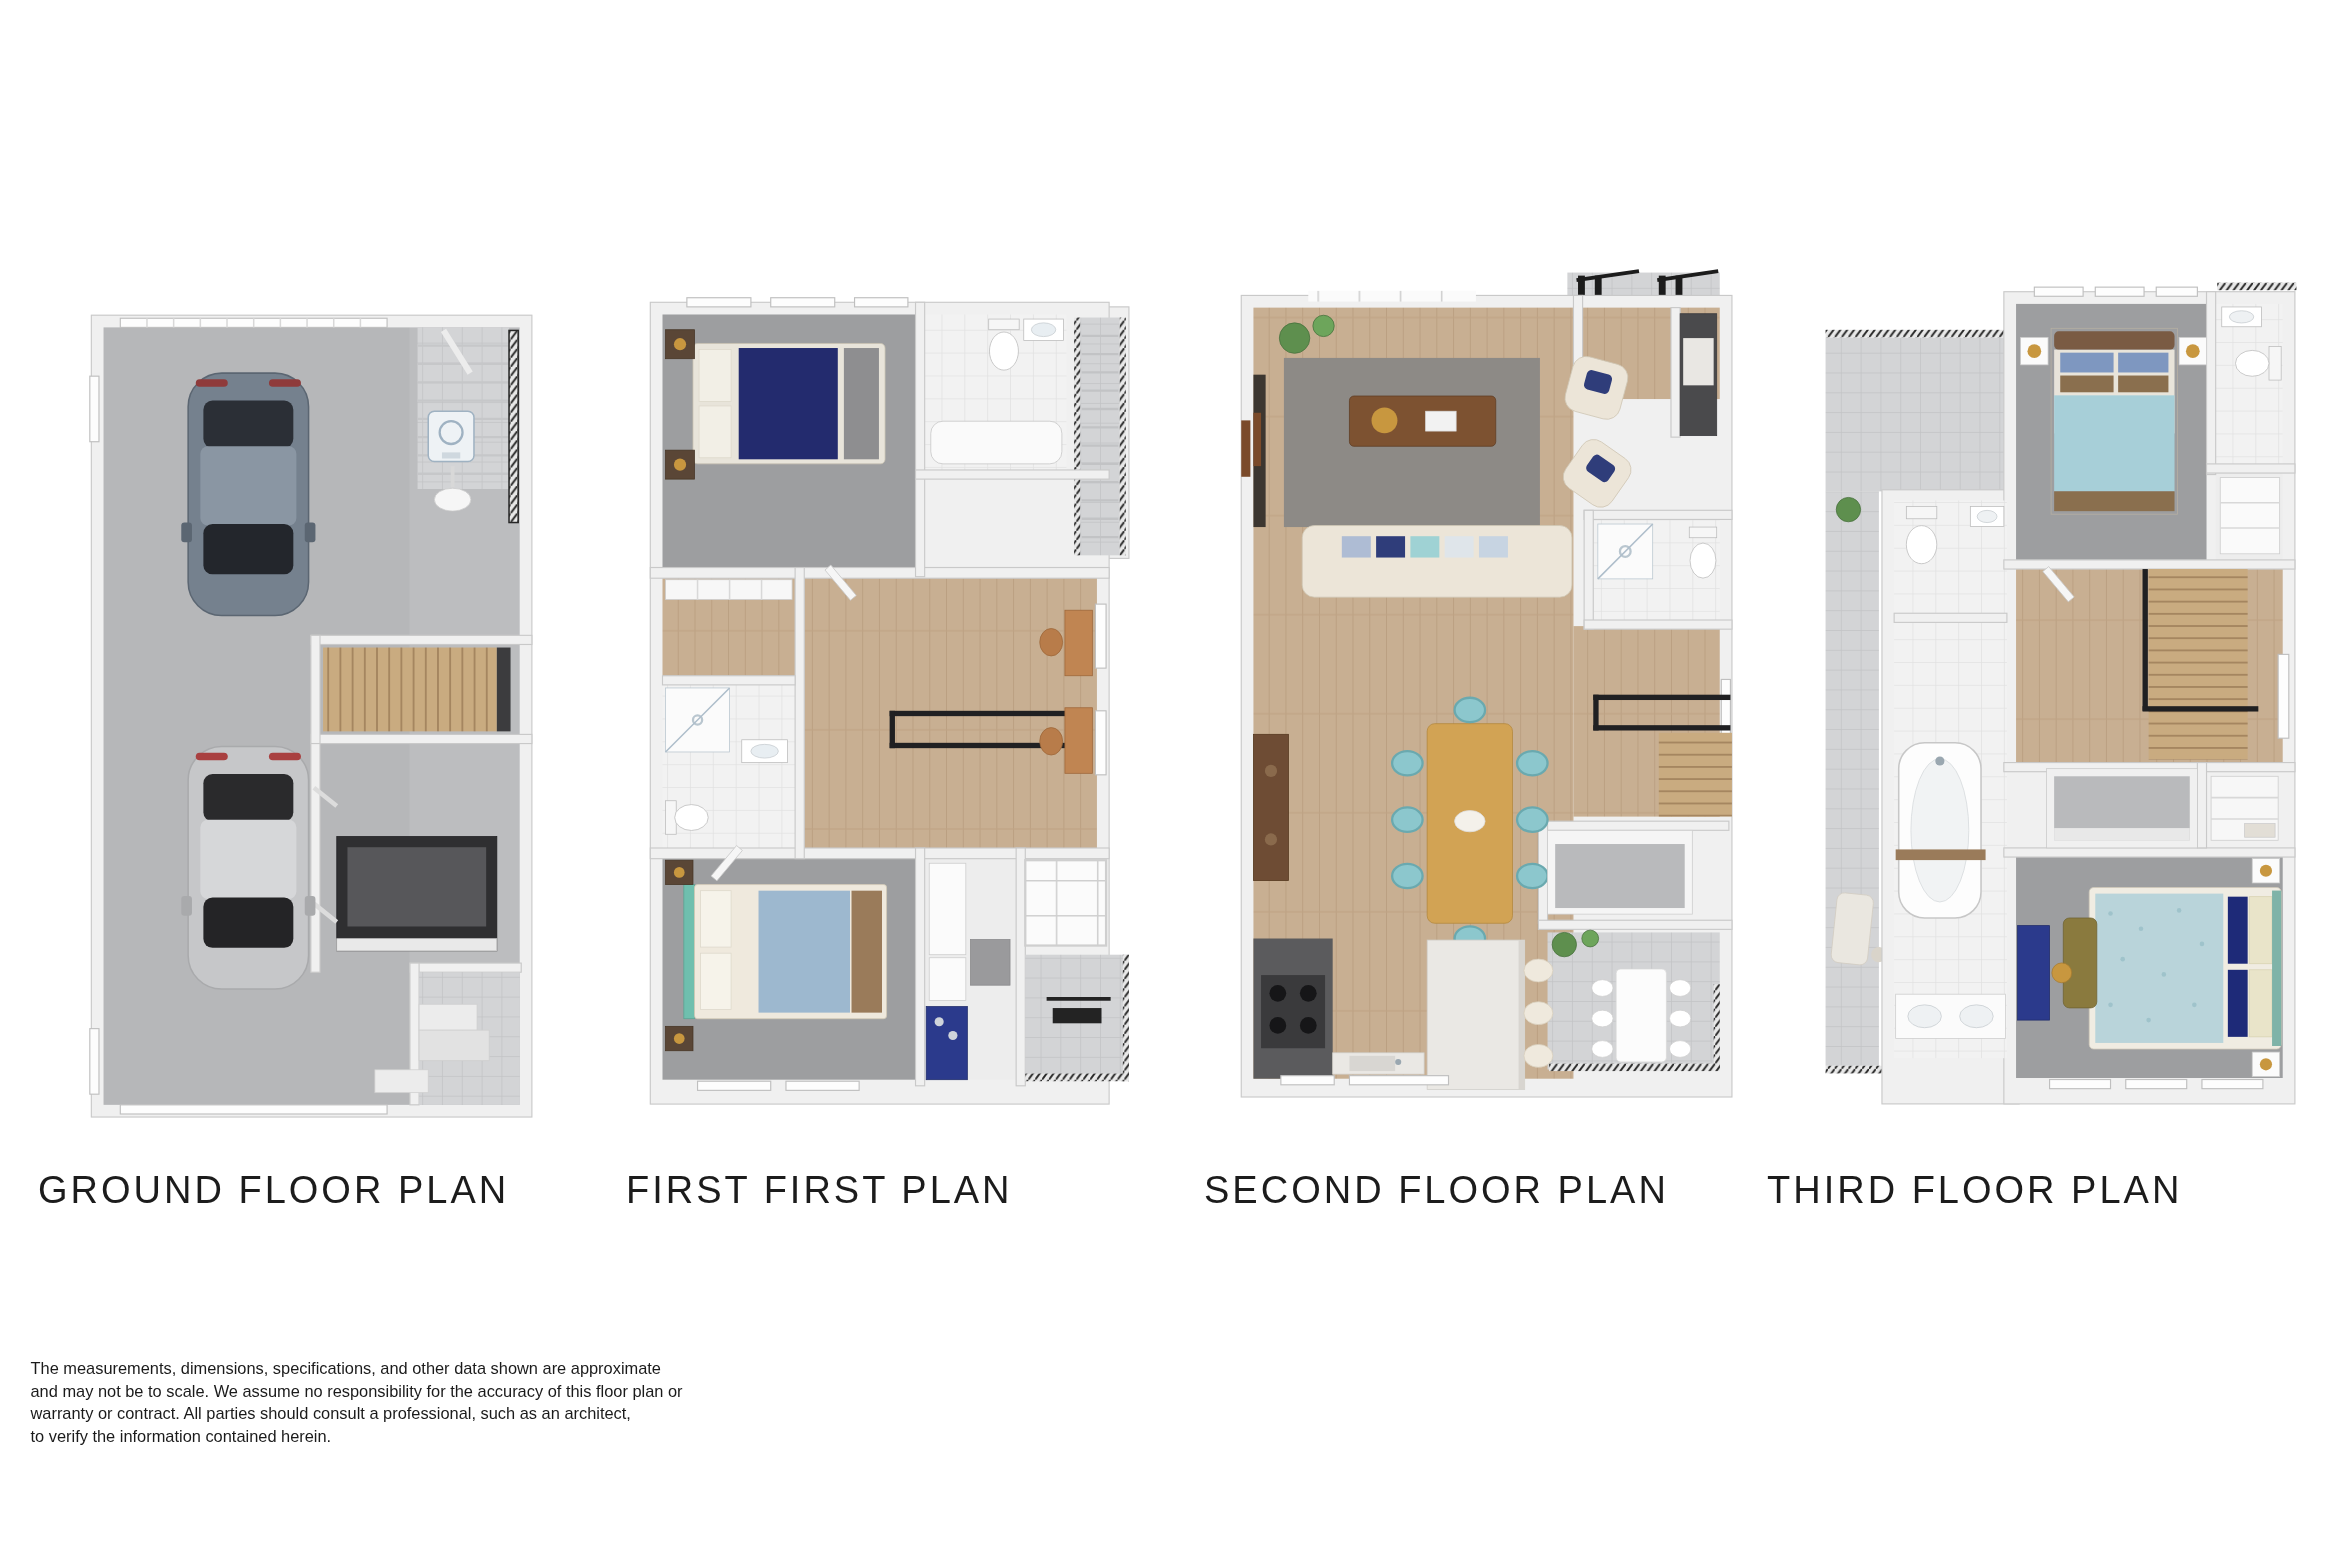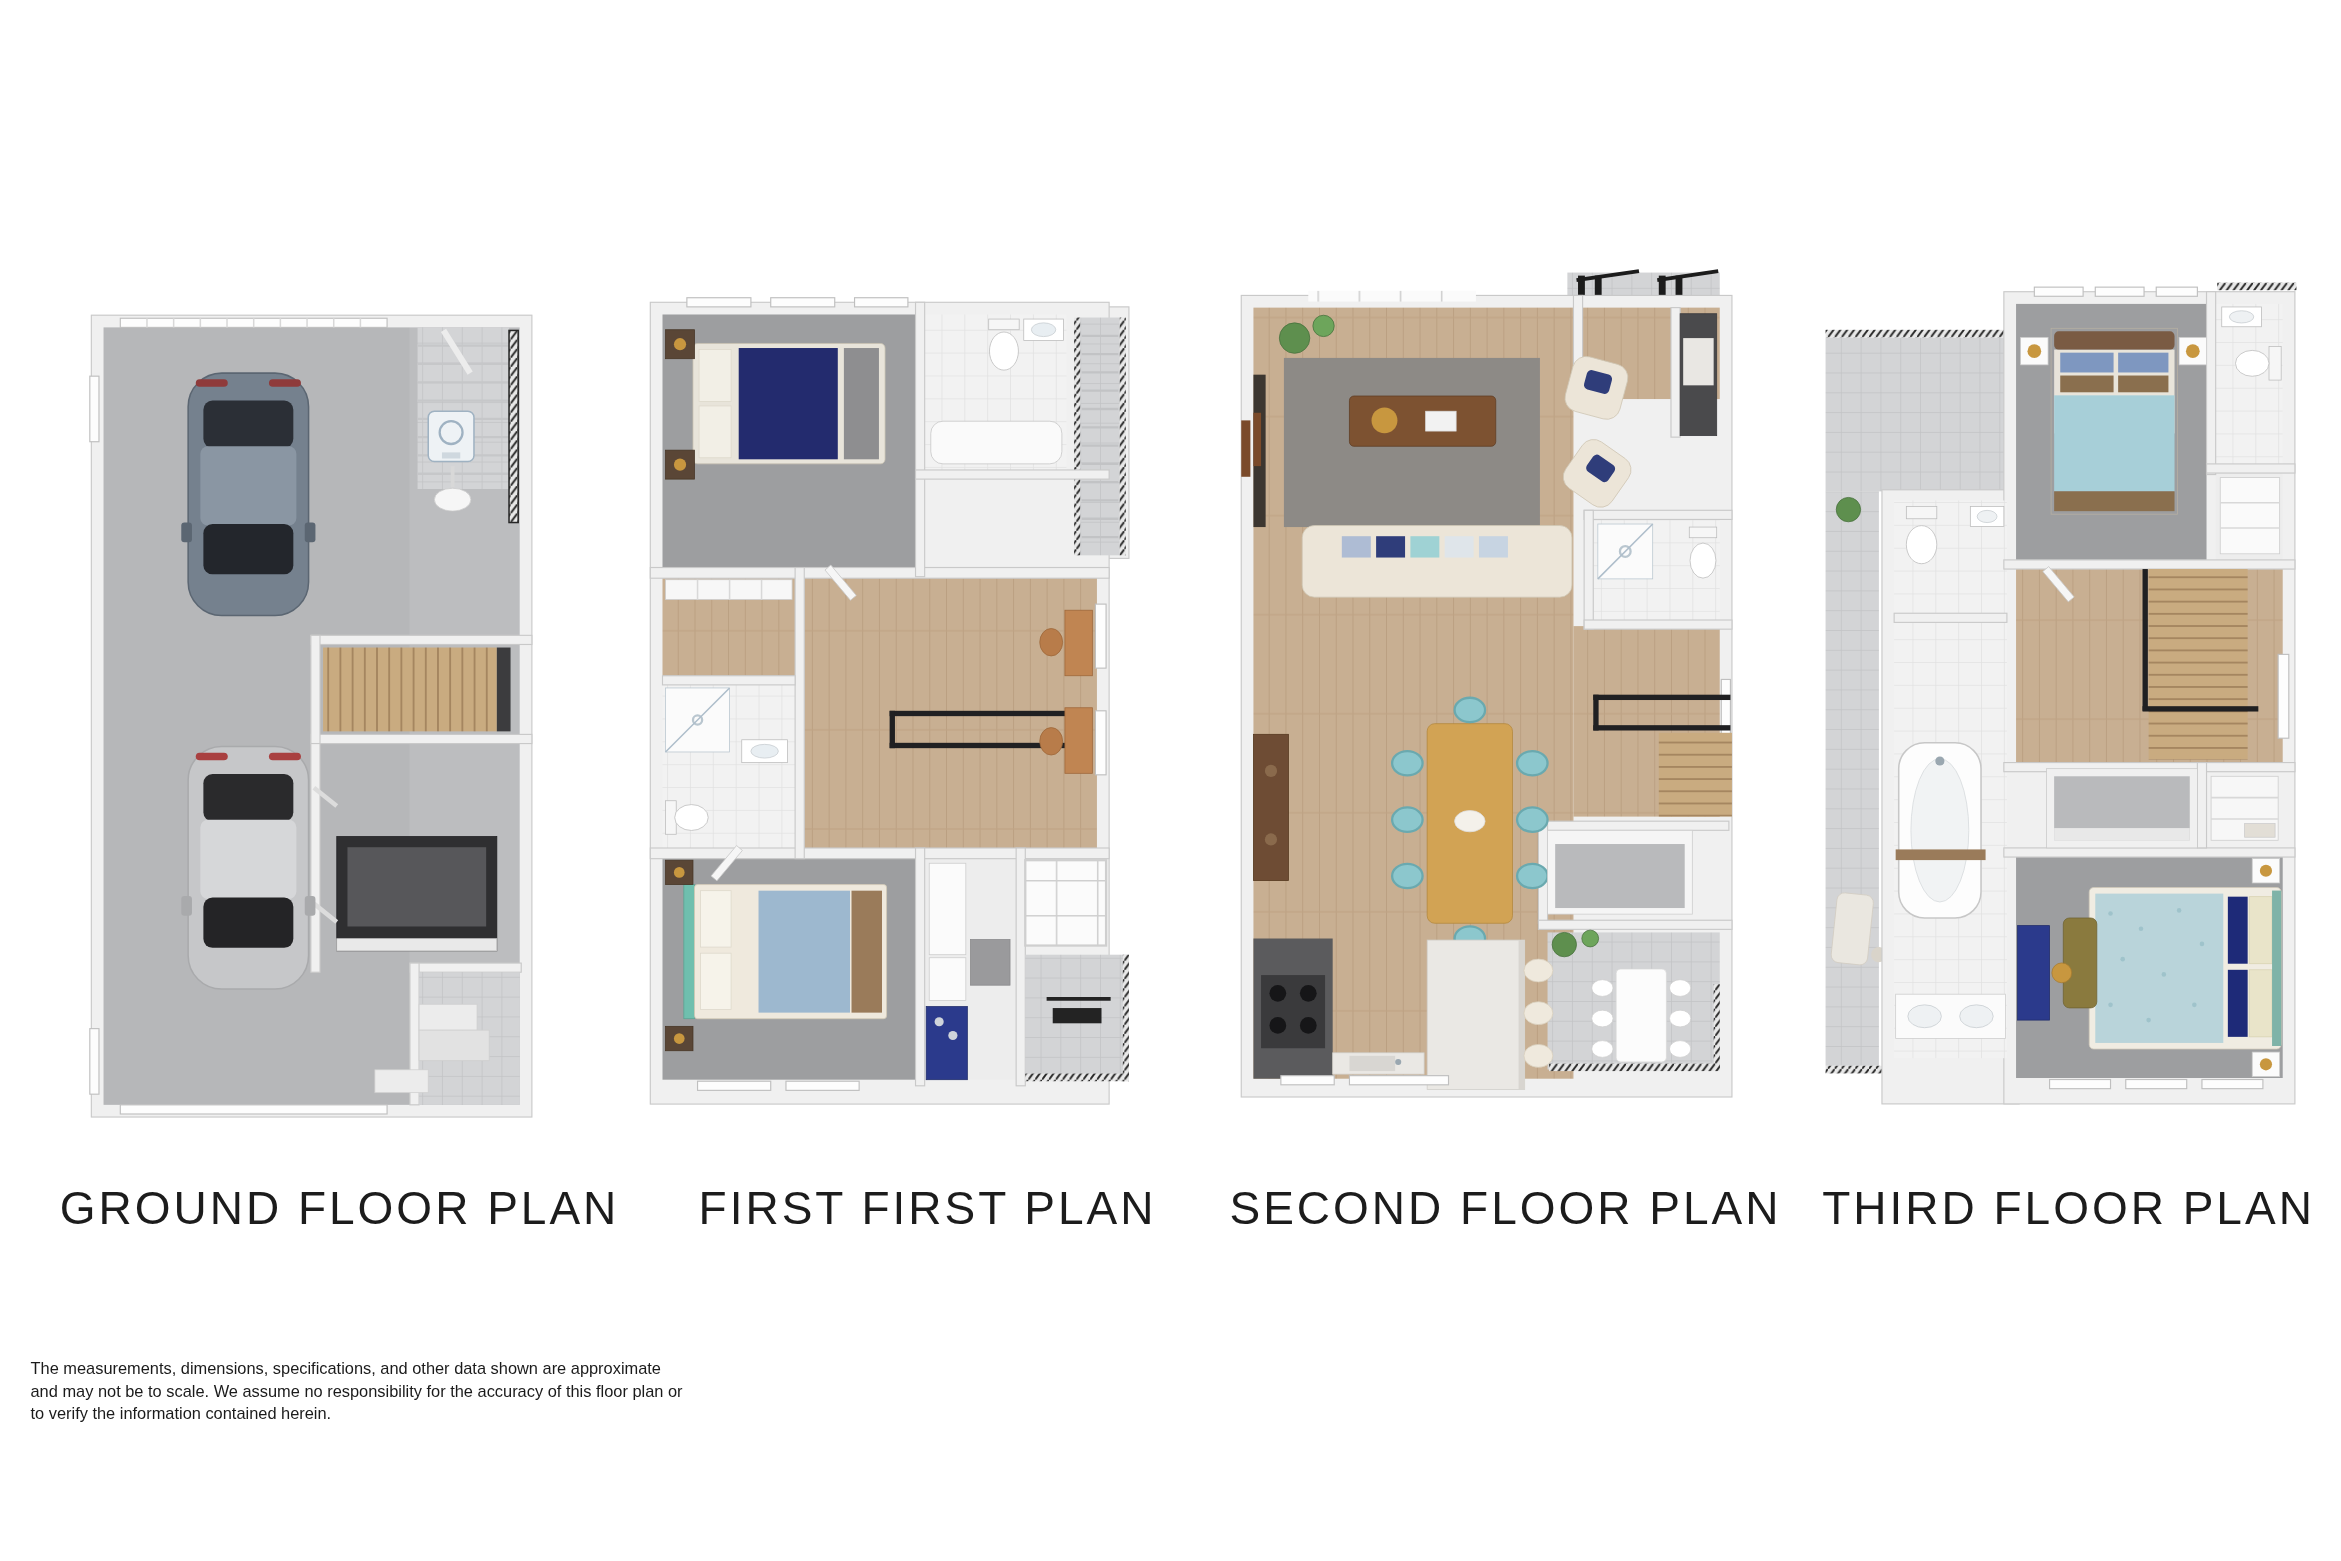--- a/index.html
+++ b/index.html
@@ -4,22 +4,22 @@
 <style>
   html,body{margin:0;padding:0}
   body{width:2342px;height:1561px;position:relative;overflow:hidden;
        background:var(--background,#ffffff);
        font-family:"Liberation Sans",sans-serif;color:var(--text-color,#1b1b1b)}
   .plan{position:absolute;margin:0;padding:0}
   .plan svg{display:block;width:100%;height:100%}
   .w{fill:#f0f0f0;stroke:#c9c9c9;stroke-width:1.5}
   .win{fill:#fdfdfd;stroke:#bfbfbf;stroke-width:1.5}
   .door{fill:#f6f6f6;stroke:#c9c9c9;stroke-width:1}
-  .plan-title{position:absolute;top:1165px;width:579px;margin:16px;text-align:center;
-      font-size:46px;font-weight:400;letter-spacing:3px;white-space:nowrap;
+  .plan-title{position:absolute;top:1165px;width:579px;margin:4px;text-align:left;
+      font-size:38px;font-weight:400;letter-spacing:3px;white-space:nowrap;
       color:var(--title-color,#1c1c1c);font-family:"Liberation Sans",sans-serif}
   .t-ground{left:34px}.t-first{left:622px}.t-second{left:1200px}.t-third{left:1763px}
   .disclaimer{position:absolute;left:30.5px;top:1357px;width:747px;
       font-size:16.4px;line-height:22.5px;color:var(--text-color,#1b1b1b)}
   .disclaimer p{margin:0}
 </style>
 </head>
 <body>
 
 <svg width="0" height="0" style="position:absolute" aria-hidden="true">
@@ -569,15 +569,16 @@
 </figure>
 
 <h2 class="plan-title t-ground">GROUND FLOOR PLAN</h2>
 <h2 class="plan-title t-first">FIRST FIRST PLAN</h2>
 <h2 class="plan-title t-second">SECOND FLOOR PLAN</h2>
 <h2 class="plan-title t-third">THIRD FLOOR PLAN</h2>
 
 <div class="disclaimer">
   <p>The measurements, dimensions, specifications, and other data shown are approximate</p>
   <p>and may not be to scale. We assume no responsibility for the accuracy of this floor plan or</p>
+  <p>warranty or contract. All parties should consult a professional, such as an architect,</p>
   <p>to verify the information contained herein.</p>
 </div>
 
 
 </body></html>

